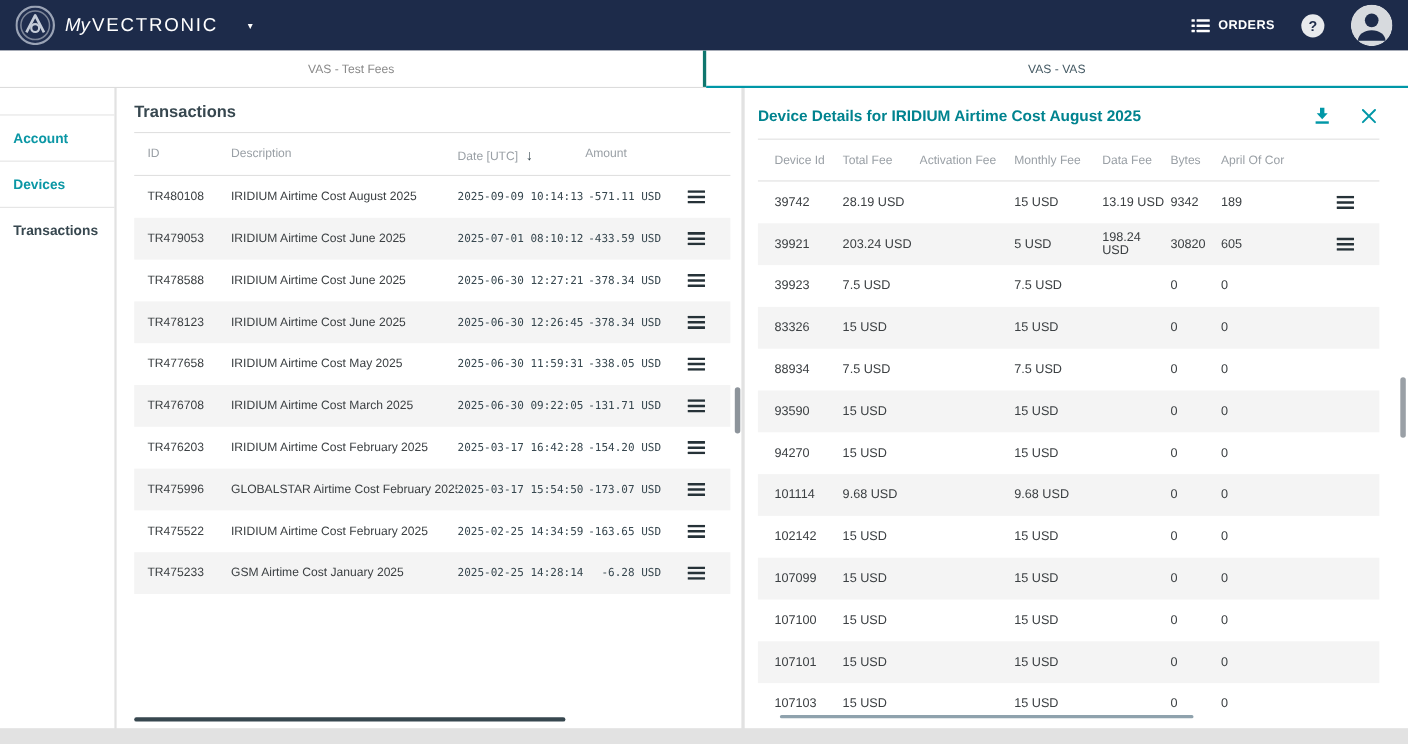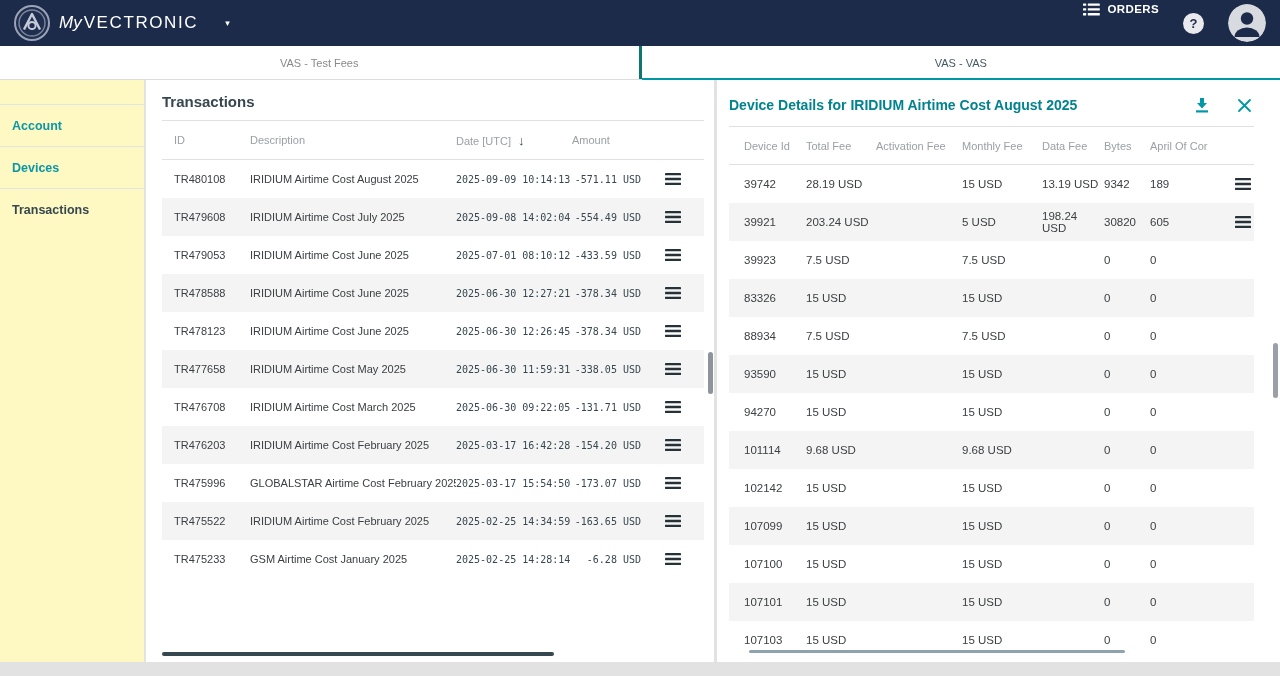--- a/index.html
+++ b/index.html
@@ -8,36 +8,36 @@
   body{font-family:"Liberation Sans",sans-serif;background:#e2e2e2;color:#3c4043}
 
   
   .header{height:46px;background:#1d2b4a;display:flex;align-items:center;padding:0 14px;color:#fff}
   .brand{display:flex;align-items:center;gap:9px;cursor:pointer}
   .brand-text{display:flex;align-items:baseline;white-space:nowrap}
   .brand-my{font-style:italic;font-weight:400;font-size:17px;margin-right:2px}
   .brand-name{font-weight:400;letter-spacing:1.6px;font-size:17px}
   .brand-caret{font-size:9px;margin-left:18px;color:#fff}
   .header-right{margin-left:auto;display:flex;align-items:center;gap:24px;height:100%}
-  .nav-item{display:flex;align-items:flex-start;gap:7px;height:100%;font-size:11.5px;font-weight:700;letter-spacing:.4px;cursor:pointer;border-bottom:3px solid transparent;padding-top:3px}
+  .nav-item{display:flex;align-items:center;gap:7px;height:100%;font-size:11.5px;font-weight:700;letter-spacing:.4px;cursor:pointer;border-bottom:3px solid transparent;padding-top:3px}
   .nav-item.active{border-bottom-color:#fff}
   .icon{display:inline-flex;align-items:center}
   .help-btn{width:21px;height:21px;border-radius:50%;background:#e8eaed;color:#1d2b4a;font-weight:700;font-size:13px;display:flex;align-items:center;justify-content:center;cursor:pointer}
   .avatar{width:38px;height:38px;border-radius:50%;overflow:hidden;cursor:pointer;display:flex}
 
   
   .tabbar{height:34px;background:#fff;border-bottom:1px solid #dcdcdc;display:flex}
   .tab{flex:1;display:flex;align-items:center;justify-content:center;font-size:11px;color:#8a8a8a;position:relative;cursor:pointer}
   .tab + .tab{border-left:3px solid #0f766e}
   .tab.active{color:#455a64}
   .tab.active::after{content:"";position:absolute;left:0;right:0;bottom:-1px;height:2px;background:#0097a7}
 
   
   .content{display:flex;height:582px}
-  .sidebar{width:144px;background:#fef9c3;margin-right:2px;padding-top:24px}
+  .sidebar{width:104px;background:#ffffff;margin-right:2px;padding-top:24px}
   .side-item{height:42px;display:flex;align-items:center;padding-left:12px;font-size:12.5px;font-weight:700;color:#0b97a5;border-top:1px solid #e4e4e4;cursor:pointer}
   .side-item.active{color:#37474f}
   .panel{background:#fff;position:relative;overflow:hidden}
   .left-panel{width:568px;margin-right:3px}
   .right-panel{flex:1}
   .bottom-strip{height:14px;background:#e2e2e2}
 
   
   .lp-head{margin:0 10px 0 16px;padding:13px 0 9px;border-bottom:1px solid #e0e0e0}
   .lp-title{font-size:15px;font-weight:700;color:#37474f;line-height:18px}
@@ -149,37 +149,20 @@
           <div><span>Date [UTC]</span><span class="sort-arrow">↓</span></div>
           <div class="h-amount">Amount</div>
           <div></div>
         </div>
       <div id="lbody">
           <div class="lrow">
             <div class="cell-first">TR480108</div>
             <div class="c-desc">IRIDIUM Airtime Cost August 2025</div>
             <div class="c-date">2025-09-09 10:14:13</div>
             <div class="c-amount">-571.11 USD</div>
-            <div class="c-menu">
-              <button class="menu-btn">
-                <span class="icon">
-                  <svg width="16" height="12" viewBox="0 0 16 12" fill="#263238">
-                    <rect x="0" y="0" width="16" height="2.3" rx="0.4"></rect>
-                    <rect x="0" y="4.85" width="16" height="2.3" rx="0.4"></rect>
-                    <rect x="0" y="9.7" width="16" height="2.3" rx="0.4"></rect>
-                  </svg>
-                </span>
-              </button>
-            </div>
-          </div>
-          <div class="lrow">
-            <div class="cell-first">TR479608</div>
-            <div class="c-desc">IRIDIUM Airtime Cost July 2025</div>
-            <div class="c-date">2025-09-08 14:02:04</div>
-            <div class="c-amount">-554.49 USD</div>
             <div class="c-menu">
               <button class="menu-btn">
                 <span class="icon">
                   <svg width="16" height="12" viewBox="0 0 16 12" fill="#263238">
                     <rect x="0" y="0" width="16" height="2.3" rx="0.4"></rect>
                     <rect x="0" y="4.85" width="16" height="2.3" rx="0.4"></rect>
                     <rect x="0" y="9.7" width="16" height="2.3" rx="0.4"></rect>
                   </svg>
                 </span>
               </button>

